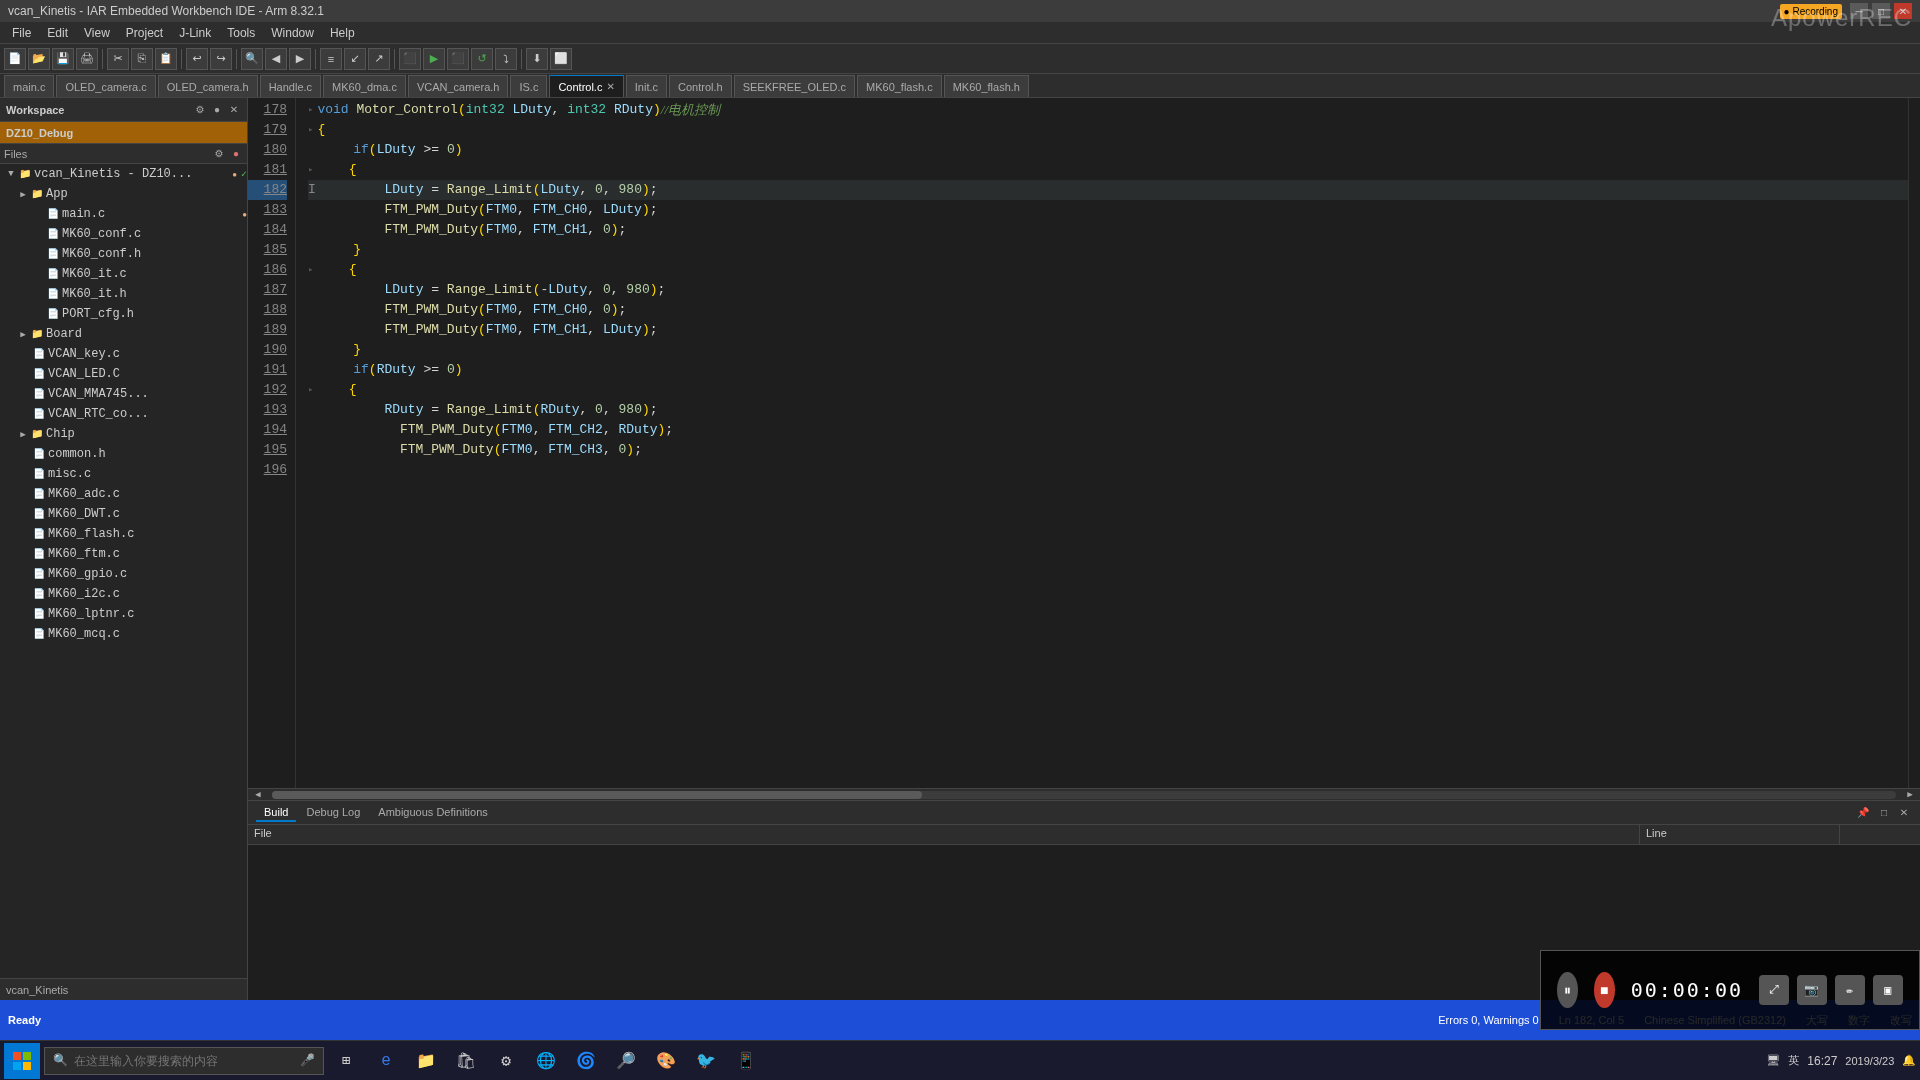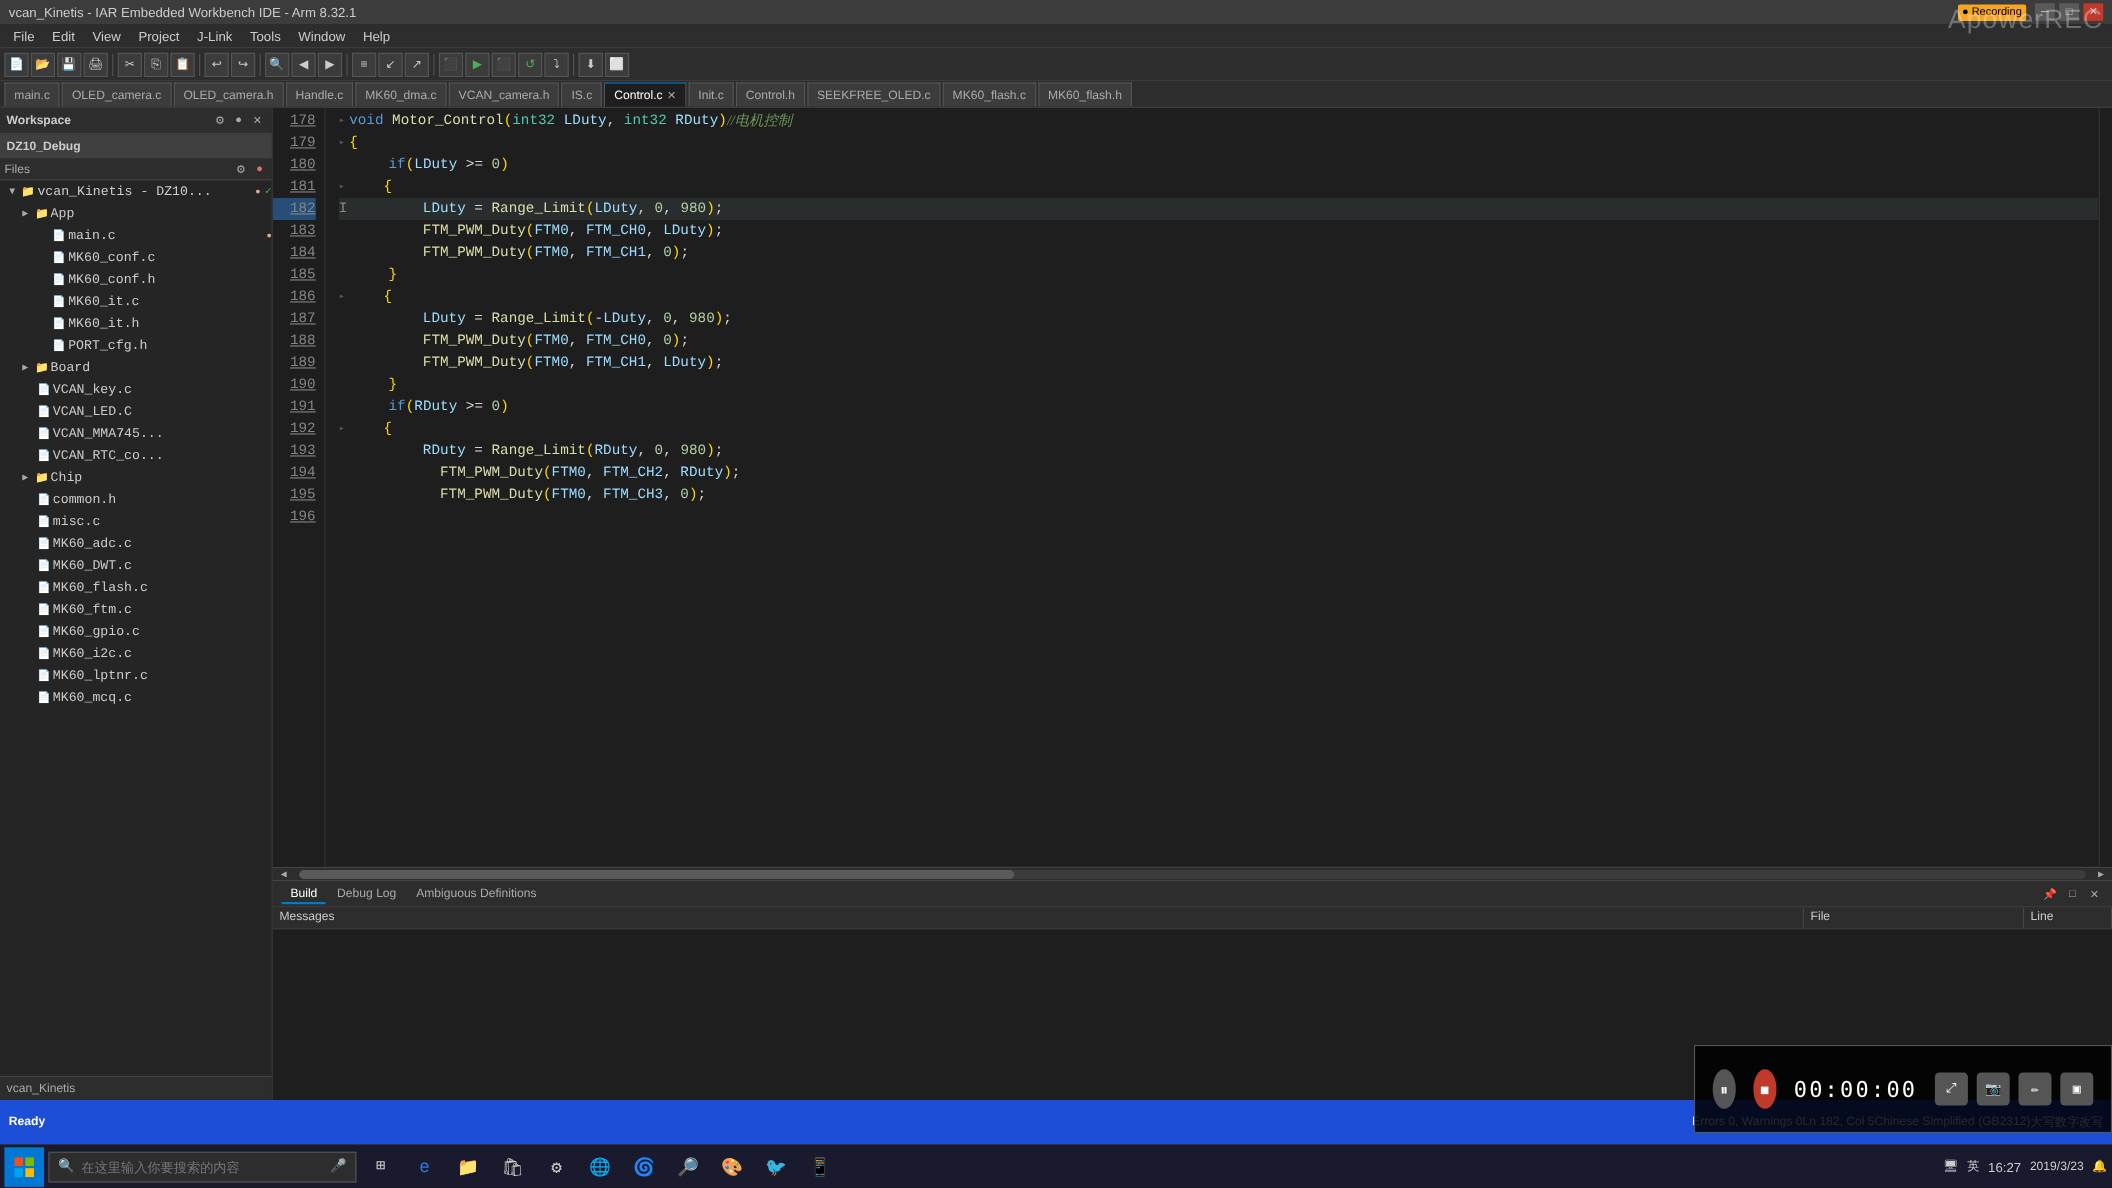--- a/index.html
+++ b/index.html
@@ -30,21 +30,21 @@
     
     .main-content { display: flex; flex: 1; overflow: hidden; }
 
     
     .sidebar { width: 248px; background: #252526; display: flex; flex-direction: column; flex-shrink: 0; border-right: 1px solid #444; }
     .sidebar-header { height: 24px; display: flex; align-items: center; justify-content: space-between; padding: 0 6px; background: #2d2d2d; border-bottom: 1px solid #444; font-family: Arial, sans-serif; font-size: 11px; color: #aaa; }
     .sidebar-title { font-weight: bold; color: #ccc; }
     .sidebar-controls { display: flex; gap: 3px; }
     .sidebar-btn { width: 14px; height: 14px; display: flex; align-items: center; justify-content: center; cursor: pointer; color: #aaa; font-size: 10px; }
 
-    .workspace-header { height: 22px; background: #404040; display: flex; align-items: center; justify-content: space-between; padding: 0 6px; border-bottom: 1px solid #444; font-family: Arial, sans-serif; font-size: 11px; }
+    .workspace-header { height: 22px; background: #a16207; display: flex; align-items: center; justify-content: space-between; padding: 0 6px; border-bottom: 1px solid #444; font-family: Arial, sans-serif; font-size: 11px; }
     .workspace-name { color: #ccc; font-weight: bold; }
     .tree-item { display: flex; align-items: center; height: 20px; cursor: pointer; padding-left: 0; white-space: nowrap; color: #cccccc; }
     .tree-arrow { width: 14px; flex-shrink: 0; display: flex; align-items: center; justify-content: center; font-size: 9px; color: #aaa; }
     .tree-icon { width: 16px; flex-shrink: 0; display: flex; align-items: center; justify-content: center; font-size: 10px; }
     .tree-label { flex: 1; overflow: hidden; text-overflow: ellipsis; }
     .modified-dot { color: #e8a87c; font-size: 8px; margin-left: 4px; }
     .check-icon { color: #4caf50; margin-left: 4px; font-size: 10px; }
 
     .sidebar-footer { height: 22px; background: #2d2d2d; display: flex; align-items: center; padding: 0 6px; border-top: 1px solid #444; font-family: Arial, sans-serif; font-size: 11px; color: #aaa; }
 
@@ -76,21 +76,21 @@
     .build-tab.active { color: #fff; border-bottom: 2px solid #007acc; }
     .build-controls { display: flex; gap: 4px; }
     .build-ctrl-btn { width: 16px; height: 16px; display: flex; align-items: center; justify-content: center; cursor: pointer; color: #aaa; font-size: 10px; }
     .build-table-header { display: grid; grid-template-columns: 1fr 200px 80px; height: 20px; background: #2d2d2d; border-bottom: 1px solid #444; font-family: Arial, sans-serif; font-size: 11px; color: #ccc; }
     .build-table-header > div { padding: 2px 6px; border-right: 1px solid #444; }
     .build-content { flex: 1; background: #1e1e1e; }
 
     
     .status-bar { height: 40px; background: #1d4ed8; display: flex; align-items: center; padding: 0 8px; color: #fff; font-size: 11px; font-family: Arial, sans-serif; flex-shrink: 0; justify-content: space-between; }
     .status-left { display: flex; align-items: center; gap: 12px; }
-    .status-right { display: flex; align-items: center; gap: 0; }
+    .status-right { display: flex; align-items: center; gap: 20px; }
     .status-ready { font-weight: bold; }
 
     
     .taskbar { height: 40px; background: #1a1a2e; display: flex; align-items: center; padding: 0 4px; flex-shrink: 0; border-top: 1px solid #333; justify-content: space-between; }
     .taskbar-left { display: flex; align-items: center; gap: 4px; }
     .taskbar-start { width: 36px; height: 36px; display: flex; align-items: center; justify-content: center; background: #0078d4; cursor: pointer; }
     .taskbar-icon { width: 36px; height: 36px; display: flex; align-items: center; justify-content: center; cursor: pointer; color: #ccc; font-size: 18px; }
     .taskbar-right { display: flex; align-items: center; gap: 8px; color: #ccc; font-size: 11px; font-family: Arial, sans-serif; }
     .taskbar-search { background: #2d2d2d; border: 1px solid #555; height: 28px; width: 280px; display: flex; align-items: center; padding: 0 8px; color: #aaa; gap: 6px; }
     .taskbar-search input { background: transparent; border: none; outline: none; color: #ccc; font-size: 12px; flex: 1; font-family: Arial, sans-serif; }
@@ -484,21 +484,20 @@
           <span class="build-tab">Debug Log</span>
           <span class="build-tab">Ambiguous Definitions</span>
         </div>
         <div class="build-controls">
           <span class="build-ctrl-btn">📌</span>
           <span class="build-ctrl-btn">□</span>
           <span class="build-ctrl-btn">✕</span>
         </div>
       </div>
       <div class="build-table-header">
-        <div>Messages</div>
         <div>File</div>
         <div>Line</div>
       </div>
       <div class="build-content"></div>
     </div>
   </div>
 
 </div>
 
 <div class="status-bar">

